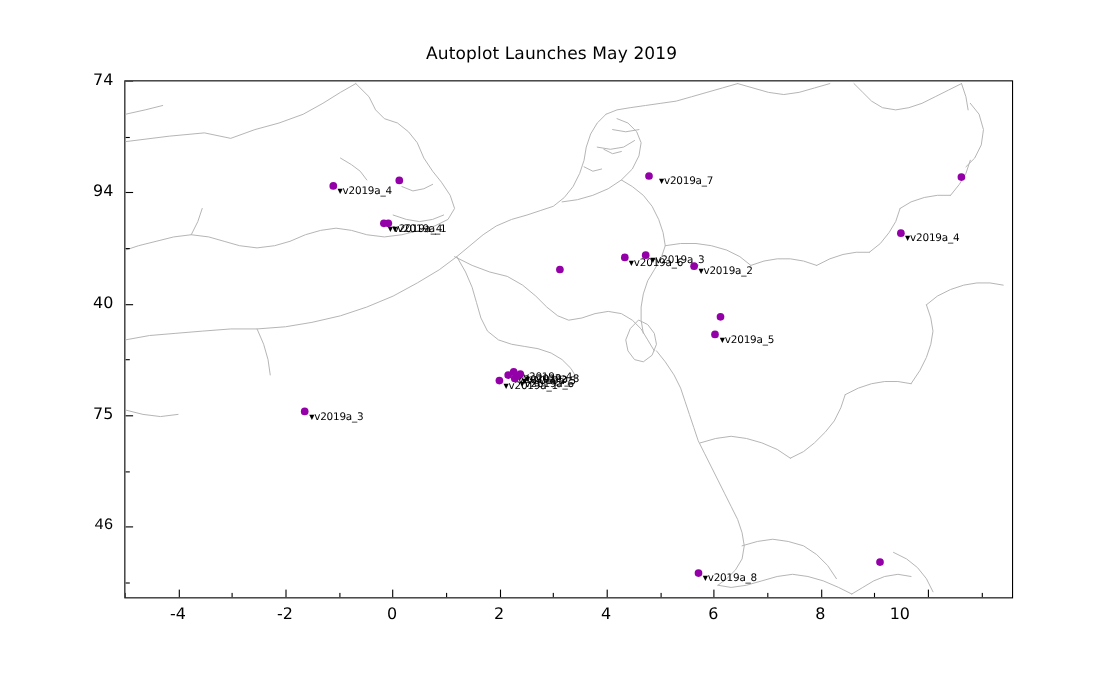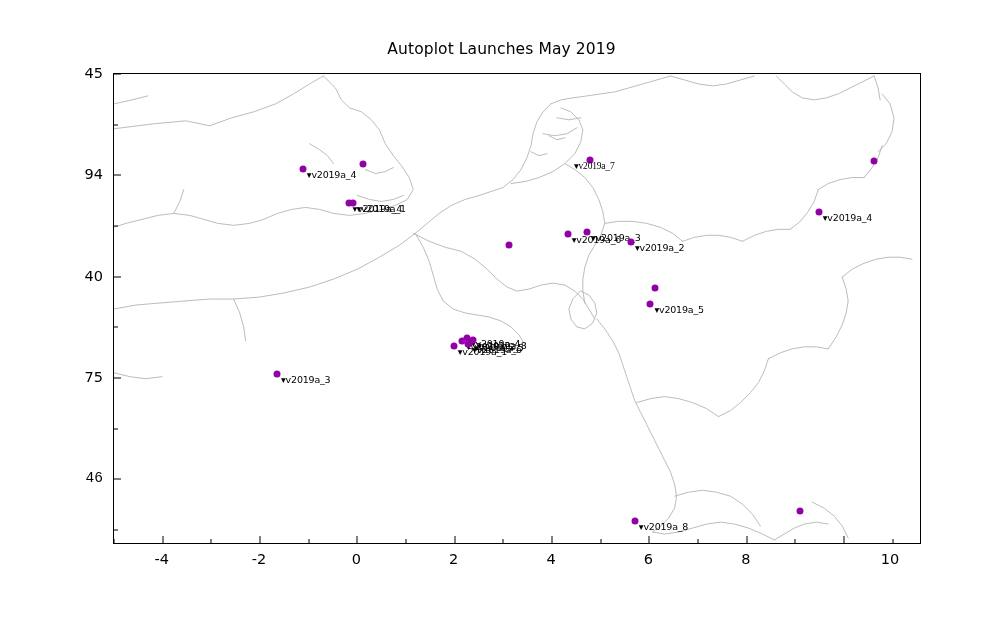--- a/index.html
+++ b/index.html
@@ -211,21 +211,21 @@
         <div class="marker" style="left: 359.219px; top: 266.394px; background: rgb(148, 0, 168);"></div>
         <div class="pt-label" style="left: 363.219px; top: 271.394px;">▾v2019a_8</div>
         <div class="marker" style="left: 395.239px; top: 170.674px; background: rgb(148, 0, 168);"></div>
         <div class="marker" style="left: 453.648px; top: 159.532px; background: rgb(148, 0, 168);"></div>
         <div class="pt-label" style="left: 457.648px; top: 164.532px;">▾v2019a_6</div>
         <div class="marker" style="left: 473.118px; top: 158.013px; background: rgb(148, 0, 168);"></div>
         <div class="pt-label" style="left: 477.118px; top: 163.013px;">▾v2019a_3</div>
         <div class="marker" style="left: 516.925px; top: 168.142px; background: rgb(148, 0, 168);"></div>
         <div class="pt-label" style="left: 520.925px; top: 173.142px;">▾v2019a_2</div>
         <div class="marker" style="left: 476.039px; top: 86.0968px; background: rgb(148, 0, 168);"></div>
-        <div class="pt-label" style="left: 460px; top: 91.0968px; font-family: Liberation Serif, serif;">▾v2019a_7</div>
+        <div class="pt-label" style="left: 485px; top: 91.0968px;">▾v2019a_7</div>
         <div class="marker" style="left: 541.263px; top: 213.723px; background: rgb(148, 0, 168);"></div>
         <div class="marker" style="left: 536.395px; top: 230.435px; background: rgb(148, 0, 168);"></div>
         <div class="pt-label" style="left: 540.395px; top: 235.435px;">▾v2019a_5</div>
         <div class="marker" style="left: 704.81px; top: 137.755px; background: rgb(148, 0, 168);"></div>
         <div class="pt-label" style="left: 708.81px; top: 142.755px;">▾v2019a_4</div>
         <div class="marker" style="left: 760.299px; top: 87.1097px; background: rgb(148, 0, 168);"></div>
         <div class="marker" style="left: 520.819px; top: 446.69px; background: rgb(148, 0, 168);"></div>
         <div class="pt-label" style="left: 524.819px; top: 451.69px;">▾v2019a_8</div>
         <div class="marker" style="left: 686.313px; top: 436.561px; background: rgb(148, 0, 168);"></div>
       </div>
@@ -262,23 +262,23 @@
   </div>
 
   <div id="xticklabel-layer">
       <div class="ticklabel-x" style="left: 161.675px;">-4</div>
       <div class="ticklabel-x" style="left: 259.024px;">-2</div>
       <div class="ticklabel-x" style="left: 356.373px;">0</div>
       <div class="ticklabel-x" style="left: 453.723px;">2</div>
       <div class="ticklabel-x" style="left: 551.072px;">4</div>
       <div class="ticklabel-x" style="left: 648.422px;">6</div>
       <div class="ticklabel-x" style="left: 745.771px;">8</div>
-      <div class="ticklabel-x" style="left: 890px;">10</div>
+      <div class="ticklabel-x" style="left: 818px;">10</div>
     </div>
   <div id="yticklabel-layer">
       <div class="ticklabel-y-wrap" style="top: 478.161px; font-family: Liberation Mono, monospace;">46</div>
       <div class="ticklabel-y-wrap" style="top: 376.871px;">75</div>
       <div class="ticklabel-y-wrap" style="top: 275.581px;">40</div>
       <div class="ticklabel-y-wrap" style="top: 174.29px;">94</div>
-      <div class="ticklabel-y-wrap" style="top: 73px;">45</div>
+      <div class="ticklabel-y-wrap" style="top: 73px;">74</div>
     </div>
 
 </div>
 
 </body></html>

